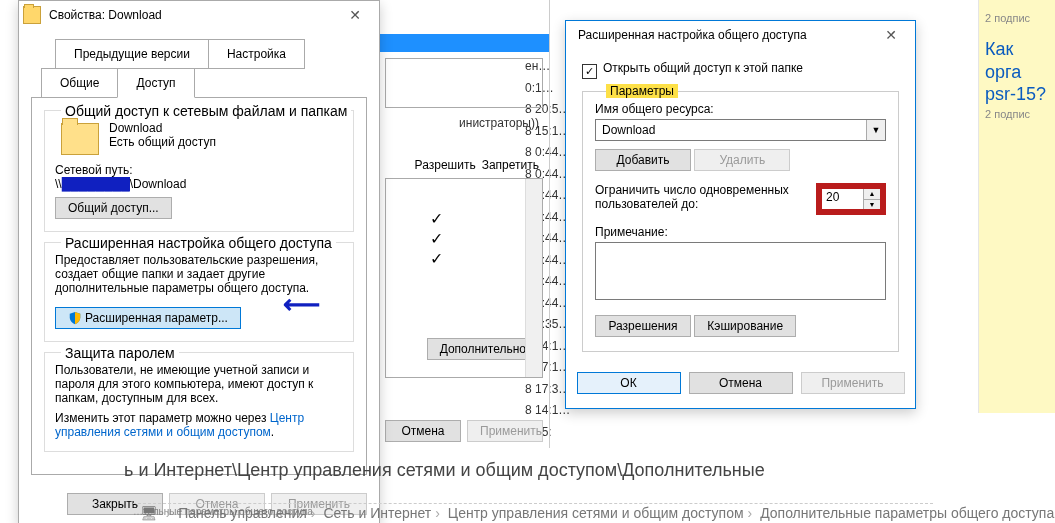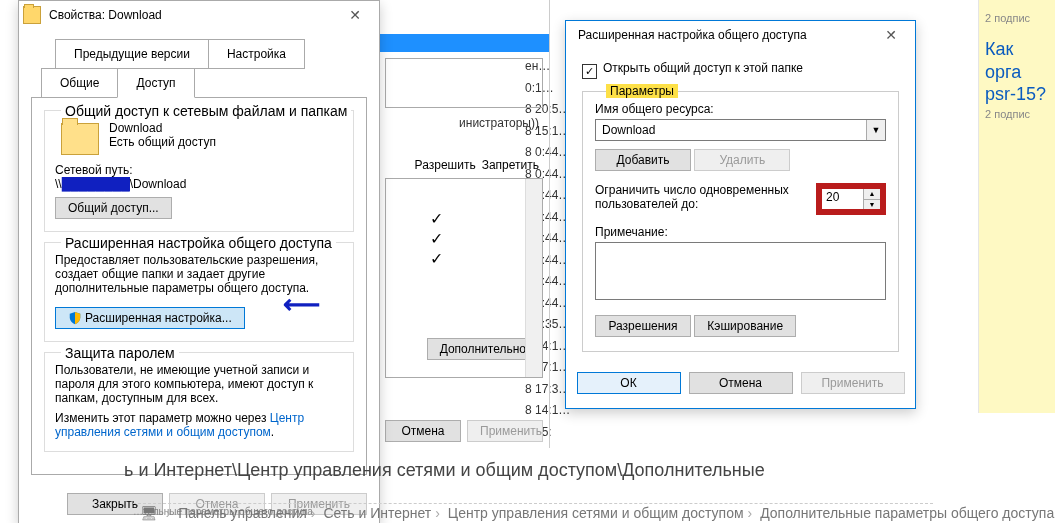--- a/index.html
+++ b/index.html
@@ -148,21 +148,21 @@
         </div>
         <div class="group">
           <span class="group-title">Расширенная настройка общего доступа</span>
           <div style="margin-bottom:12px">Предоставляет пользовательские разрешения, создает общие папки и задает другие дополнительные параметры общего доступа.</div>
           <span class="btn sel">
             <span class="shield">
               <svg viewBox="0 0 16 16">
                   <path d="M8 1l6 2v4c0 4-3 7-6 8-3-1-6-4-6-8V3z" fill="#0078d7"></path>
                   <path d="M8 1l6 2v4c0 4-3 7-6 8V1z" fill="#ffb900"></path>
                 </svg>
-            </span><span>Расширенная настройка...</span>
+            </span><span>Расширенная параметр...</span>
           </span>
           <span class="arrow" style="left:238px;top:46px">⟵</span>
         </div>
         <div class="group">
           <span class="group-title">Защита паролем</span>
           <div>Пользователи, не имеющие учетной записи и пароля для этого компьютера, имеют доступ к папкам, доступным для всех.</div>
           <div style="margin-top:6px">
             <span>Изменить этот параметр можно через </span><span class="link">Центр управления сетями и общим доступом</span>.
           </div>
         </div>

